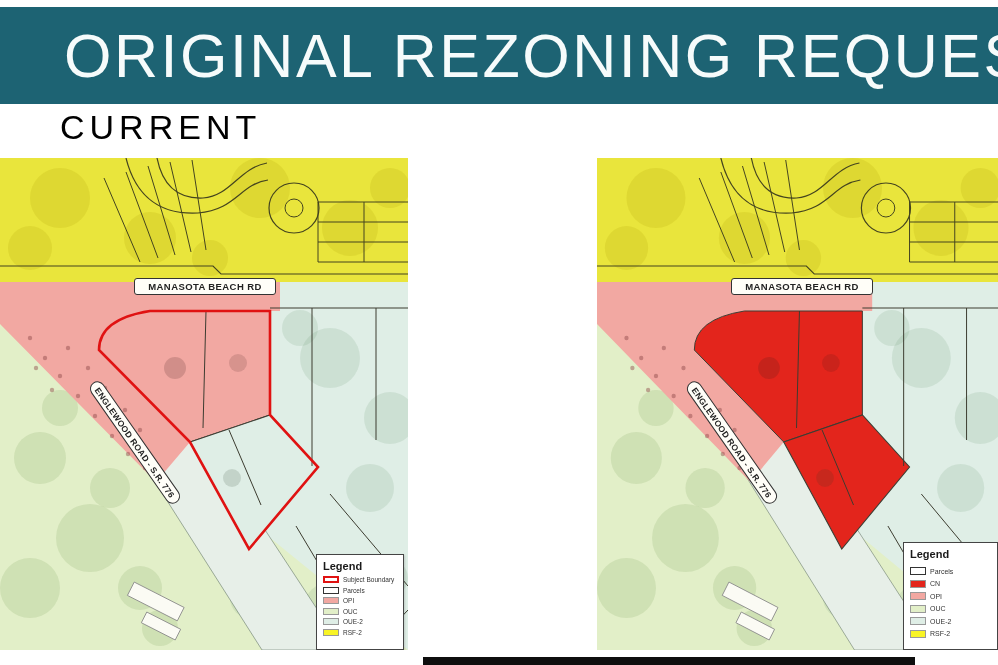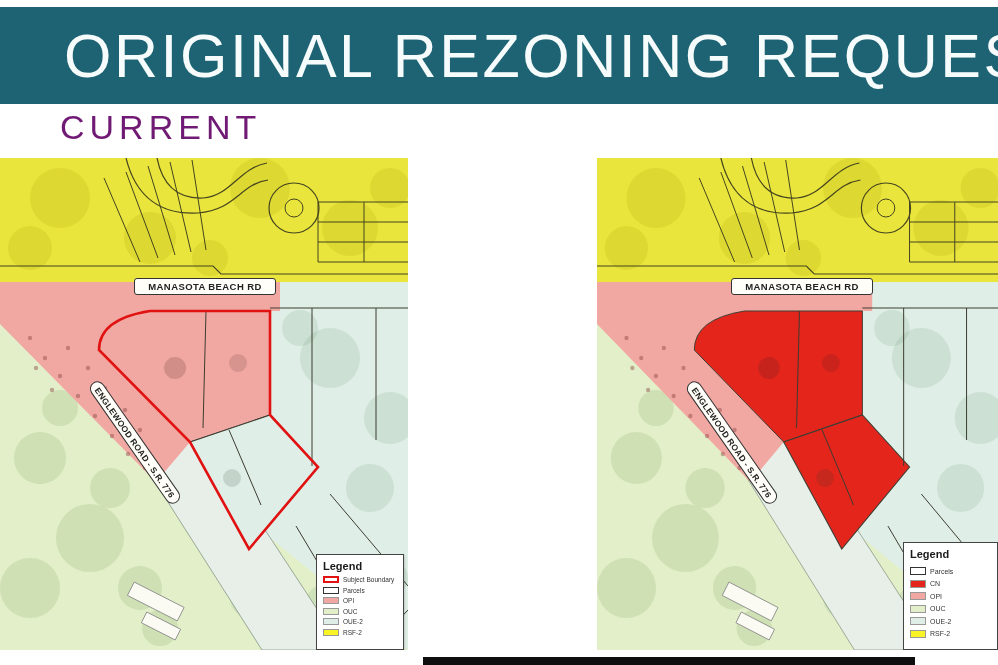--- a/index.html
+++ b/index.html
@@ -9,21 +9,21 @@
   }
   .banner{
     position:absolute;left:0;top:7px;width:998px;height:97px;
     background:#1d6373;display:flex;align-items:center;
   }
   .banner .title{
     color:#f6fbfb;font-size:61px;letter-spacing:2.5px;font-weight:400;
     padding-left:64px;white-space:nowrap;
   }
   .col-label{
-    position:absolute;top:108px;color:#701a75;font-size:34px;
+    position:absolute;top:108px;color:#000000;font-size:34px;
     letter-spacing:5px;font-weight:400;white-space:nowrap;
   }
   .col-label.current{left:60px;}
   .col-label.proposed{left:655px;}
   .map{
     position:absolute;top:158px;height:492px;overflow:hidden;background:#dfeee6;
   }
   .map.current{left:0;width:408px;}
   .map.proposed{left:597px;width:401px;}
   .map svg{position:absolute;left:0;top:0;width:100%;height:100%;}

